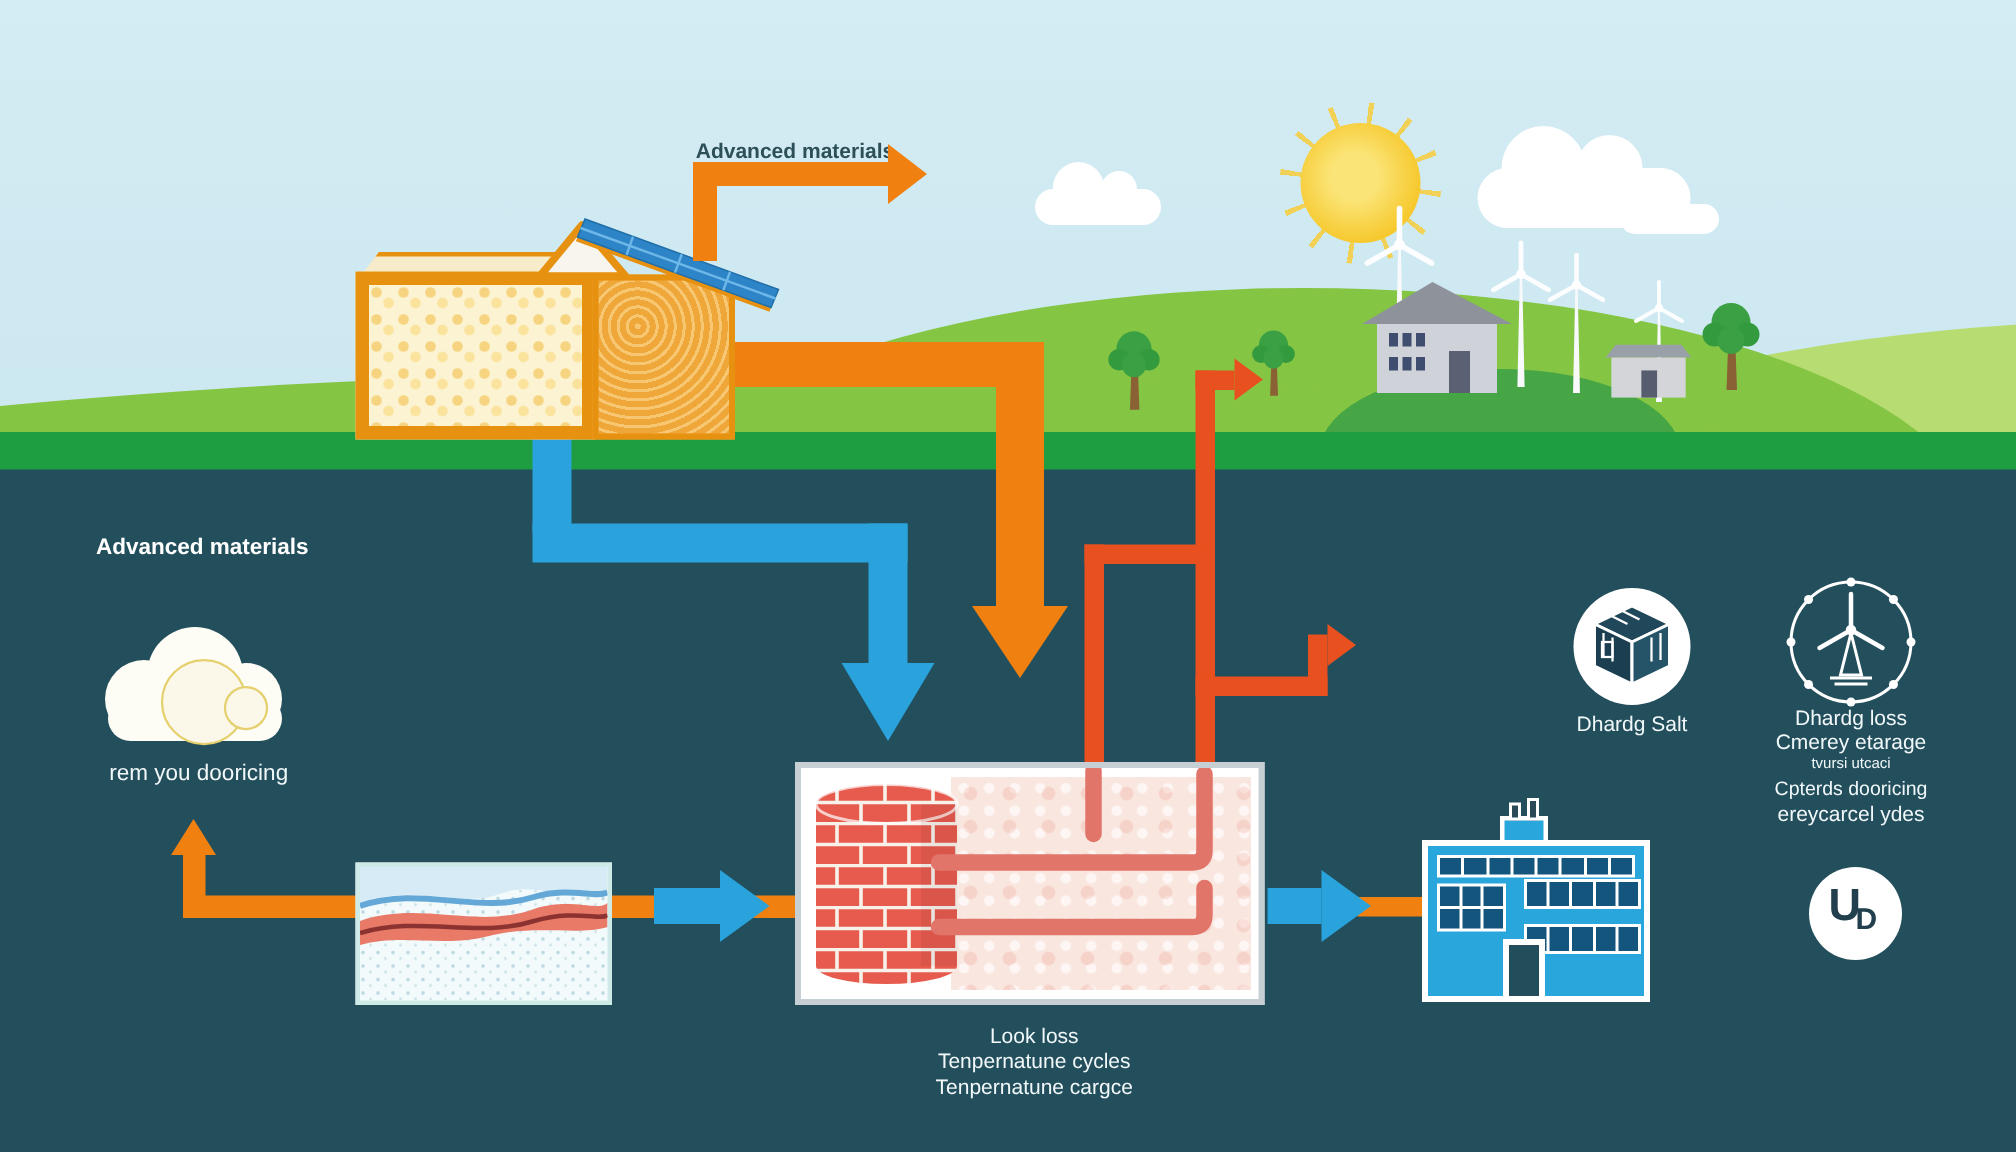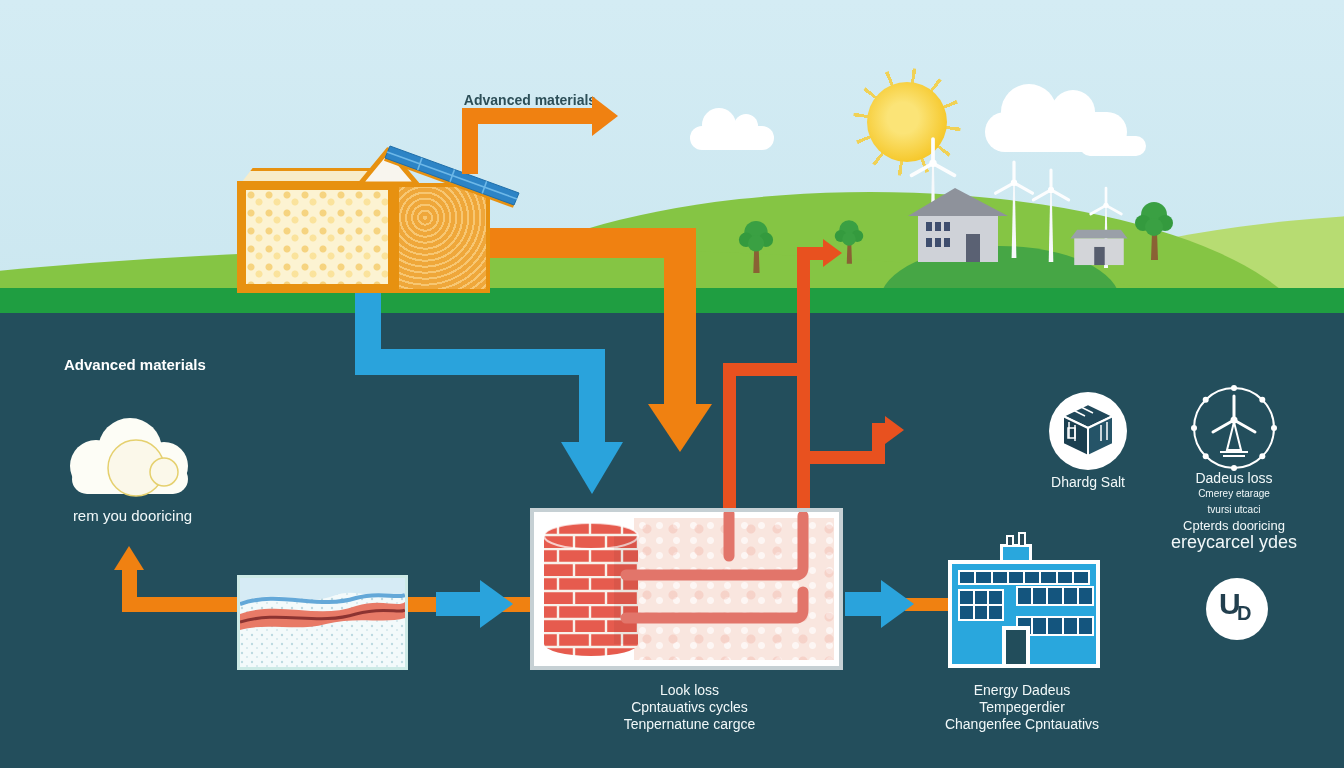--- a/index.html
+++ b/index.html
@@ -308,27 +308,22 @@
         <i class="wc"></i>
         <i class="wc"></i>
         <i class="wc"></i>
         <i class="wc"></i>
     </div>
     <div class="abs bld-door"></div>
   </div>
 
   <div class="abs wtext" style="left:582px;top:682px;width:215px">
     <div>Look loss</div>
-    <div>Cpntauativs cycles</div>
+    <div>Tenpernatune cycles</div>
     <div>Tenpernatune cargce</div>
-  </div>
-  <div class="abs wtext" style="left:912px;top:682px;width:220px">
-    <div>Energy Dadeus</div>
-    <div>Tempegerdier</div>
-    <div>Changenfee Cpntauativs</div>
   </div>
 
   <div class="abs circle" style="left:1049px;top:392px;width:78px;height:78px">
     <svg width="78" height="78" viewBox="0 0 78 78">
       <g stroke="#fff" stroke-width="2" stroke-linejoin="round">
         <polygon points="39,12 64,24 39,36 14,24" fill="#20485a"></polygon>
         <polygon points="14,24 39,36 39,64 14,52" fill="#1b3f50"></polygon>
         <polygon points="39,36 64,24 64,52 39,64" fill="#255468"></polygon>
       </g>
       <path d="M20,30 V46 M26,33 V49 M58,30 V48 M52,33 V49" stroke="#fff" stroke-width="1.5"></path>
@@ -353,25 +348,25 @@
     <g stroke="#fff" stroke-width="3" stroke-linecap="round" fill="none">
       <path d="M44,36 L44,12"></path>
         <path d="M44,36 L23,48"></path>
         <path d="M44,36 L65,48"></path>
     </g>
     <circle cx="44" cy="36" r="3.5" fill="#fff"></circle>
     <polygon points="37,66 51,66 44,38" fill="none" stroke="#fff" stroke-width="2"></polygon>
     <path d="M30,68 H58 M33,72 H55" stroke="#fff" stroke-width="2"></path>
   </svg>
   <div class="abs wtext" style="left:1156px;top:470px;width:156px;line-height:16px">
-    <div style="font-size:14px">Dadeus loss</div>
-    <div style="font-size:10px">Cmerey etarage</div>
+    <div style="font-size:14px">Dhardg loss</div>
+    <div style="font-size:14px">Cmerey etarage</div>
     <div style="font-size:10px">tvursi utcaci</div>
     <div style="font-size:13px">Cpterds dooricing</div>
-    <div style="font-size:18px">ereycarcel ydes</div>
+    <div style="font-size:14px">ereycarcel ydes</div>
   </div>
 
   <div class="abs circle" style="left:1206px;top:578px;width:62px;height:62px">
     <span class="ud-u">U</span>
     <span class="ud-d">D</span>
   </div>
 
 </div>
 
 </body></html>

